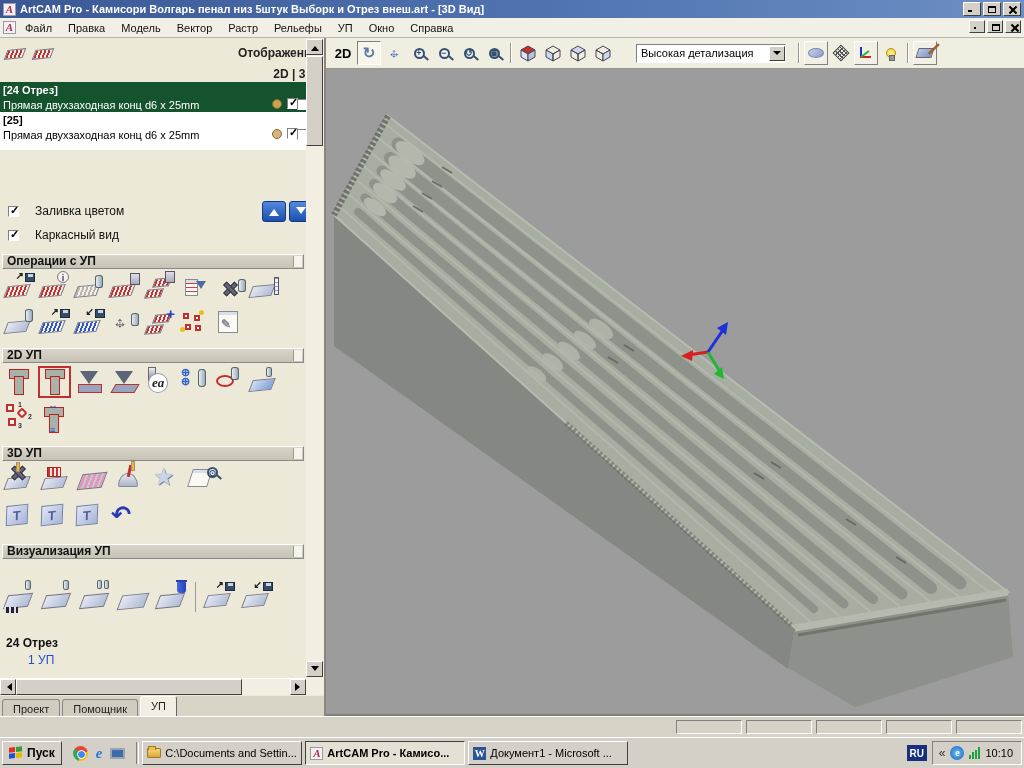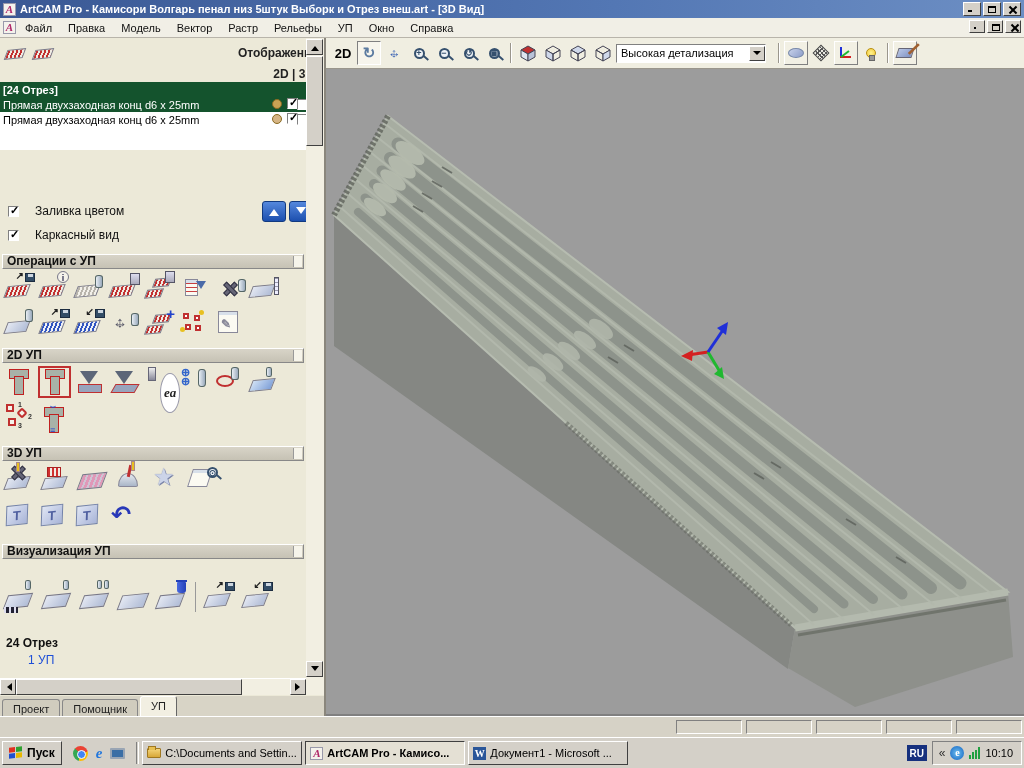--- a/index.html
+++ b/index.html
@@ -42,21 +42,21 @@
   .mag{width:11px;height:11px;border:2px solid #35506e;border-radius:50%;position:relative;
     display:flex;align-items:center;justify-content:center;font:bold 9px "Liberation Sans",sans-serif;color:#35506e;background:#eef2f6}
   .mag::after{content:"";position:absolute;width:6px;height:2px;background:#35506e;right:-6px;bottom:-2px;transform:rotate(40deg)}
   .bulb{width:10px;height:10px;border-radius:50%;background:radial-gradient(#fff48c,#f4c83c);border:1px solid #b89010;position:relative}
   .bulb::after{content:"";position:absolute;left:2px;bottom:-4px;width:4px;height:4px;background:#999;border:1px solid #666}
   .blob{width:16px;height:10px;background:linear-gradient(135deg,#c8d2ea,#8c9cc8);border-radius:50%;border:1px solid #7788aa}
   .mesh{width:12px;height:12px;transform:rotate(45deg);border:1px solid #444;
     background:repeating-linear-gradient(0deg,#0000 0 2px,#555 2px 3px),repeating-linear-gradient(90deg,#0000 0 2px,#555 2px 3px),#e8e8e0}
   .brush{width:16px;height:10px;background:linear-gradient(135deg,#b8c6e6,#7f92c2);border:1px solid #667;transform:skewX(-18deg);position:relative}
   .brush::after{content:"";position:absolute;right:-2px;top:-6px;width:3px;height:12px;background:#a06030;transform:rotate(35deg)}
-  #detailbox{display:flex;align-items:center;margin-left:0;margin-right:8px}
+  #detailbox{display:flex;align-items:center;margin-left:20px;margin-right:8px}
   #detailsel{width:150px;height:19px;background:#fff;border:1px solid;border-color:#808080 #fff #fff #808080;
     display:flex;align-items:center;justify-content:space-between;padding-left:4px}
   #detailsel .dbtn{width:16px;height:15px;background:#d4d0c8;border:1px solid;border-color:#fff #404040 #404040 #fff;
     display:flex;align-items:center;justify-content:center}
   .tri-d{width:0;height:0;border:4px solid transparent;border-top-color:#000;margin-top:4px}
 
   
   #panel{position:absolute;left:0;top:38px;width:326px;height:680px;background:#ece9d8;
     border-right:2px solid #8a867c;overflow:hidden}
   .ptopicons{position:absolute;left:4px;top:3px;width:60px;height:54px;display:grid;grid-template-columns:28px 28px;gap:0}
@@ -120,22 +120,22 @@
   .nest em{position:absolute;width:5px;height:5px;border-radius:50%;background:#e8c020}
   .nest em:nth-child(5){left:-3px;top:14px}.nest em:nth-child(6){left:16px;top:-3px}
   .tT{position:absolute;left:7px;top:4px;width:20px;height:26px}
   .tT::before{content:"";position:absolute;left:0;top:0;width:18px;height:8px;background:#a8b2a8;border:1px solid #c02020}
   .tT::after{content:"";position:absolute;left:5px;top:7px;width:8px;height:17px;background:#a8b2a8;border:1px solid #c02020}
   .selbox{position:absolute;inset:1px;border:2px solid #c03030}
   .vb{position:absolute;left:6px;top:6px}
   .vb::before{content:"";position:absolute;left:2px;top:0;width:0;height:0;border:9px solid transparent;border-top:13px solid #5c6678}
   .vb::after{content:"";position:absolute;left:0;top:13px;width:22px;height:7px;background:#98a4bc;border:1px solid #c03030}
   .vb.bev::after{transform:skewX(-30deg)}
-  .ea{position:absolute;left:18px;top:8px;background:#fff;border:1px solid #99a;border-radius:50%;
-    padding:11px 3px;font:bold italic 13px "Liberation Serif",serif;color:#222}
+  .ea{position:absolute;left:6px;top:8px;background:#fff;border:1px solid #99a;border-radius:50%;
+    padding:1px 3px;font:bold italic 13px "Liberation Serif",serif;color:#222}
   .oplus{color:#3366cc;font-size:11px}
   .drl2{left:4px;top:3px}
   .drl2 b{display:block;line-height:9px}
   .redo{position:absolute;left:4px;top:2px;width:16px;height:16px;border:2px solid #c03030;border-radius:50%}
   .star{position:absolute;left:3px;top:0;font-size:24px;color:#ccd4e8;text-shadow:0 0 1px #7a84a8,1px 1px 0 #7a84a8}
   .dome{position:absolute;left:5px;top:10px;width:20px;height:14px;background:linear-gradient(#e6eaf0,#aab6c8);
     border:1px solid #889;border-radius:50% 50% 10% 10%/90% 90% 10% 10%}
   .rdrip{position:absolute;left:15px;top:2px;width:3px;height:12px;background:#c03030;transform:rotate(12deg)}
   .ypin{position:absolute;left:10px;top:-1px;width:4px;height:10px;background:#e8c020;border:1px solid #a88}
   .tile{position:absolute;left:4px;top:6px;width:22px;height:20px;background:linear-gradient(135deg,#e0e6f4,#a8b4d8);
@@ -359,20 +359,23 @@
       <span class="lbl">[24 Отрез]</span>
     </div>
     <div class="trow sel">
       <span class="lbl">Прямая двухзаходная конц d6 x 25mm</span>
       <span class="tool-extras">
         <span class="dot"></span>
         <span class="xpcb on"></span>
       </span>
       <span class="xpcb cb2"></span>
     </div>
+    <div class="trow grp">
+      <span class="lbl">[25]</span>
+    </div>
     <div class="trow">
       <span class="lbl">Прямая двухзаходная конц d6 x 25mm</span>
       <span class="tool-extras">
         <span class="dot lt"></span>
         <span class="xpcb on"></span>
       </span>
       <span class="xpcb cb2"></span>
     </div>
   </div>
 

